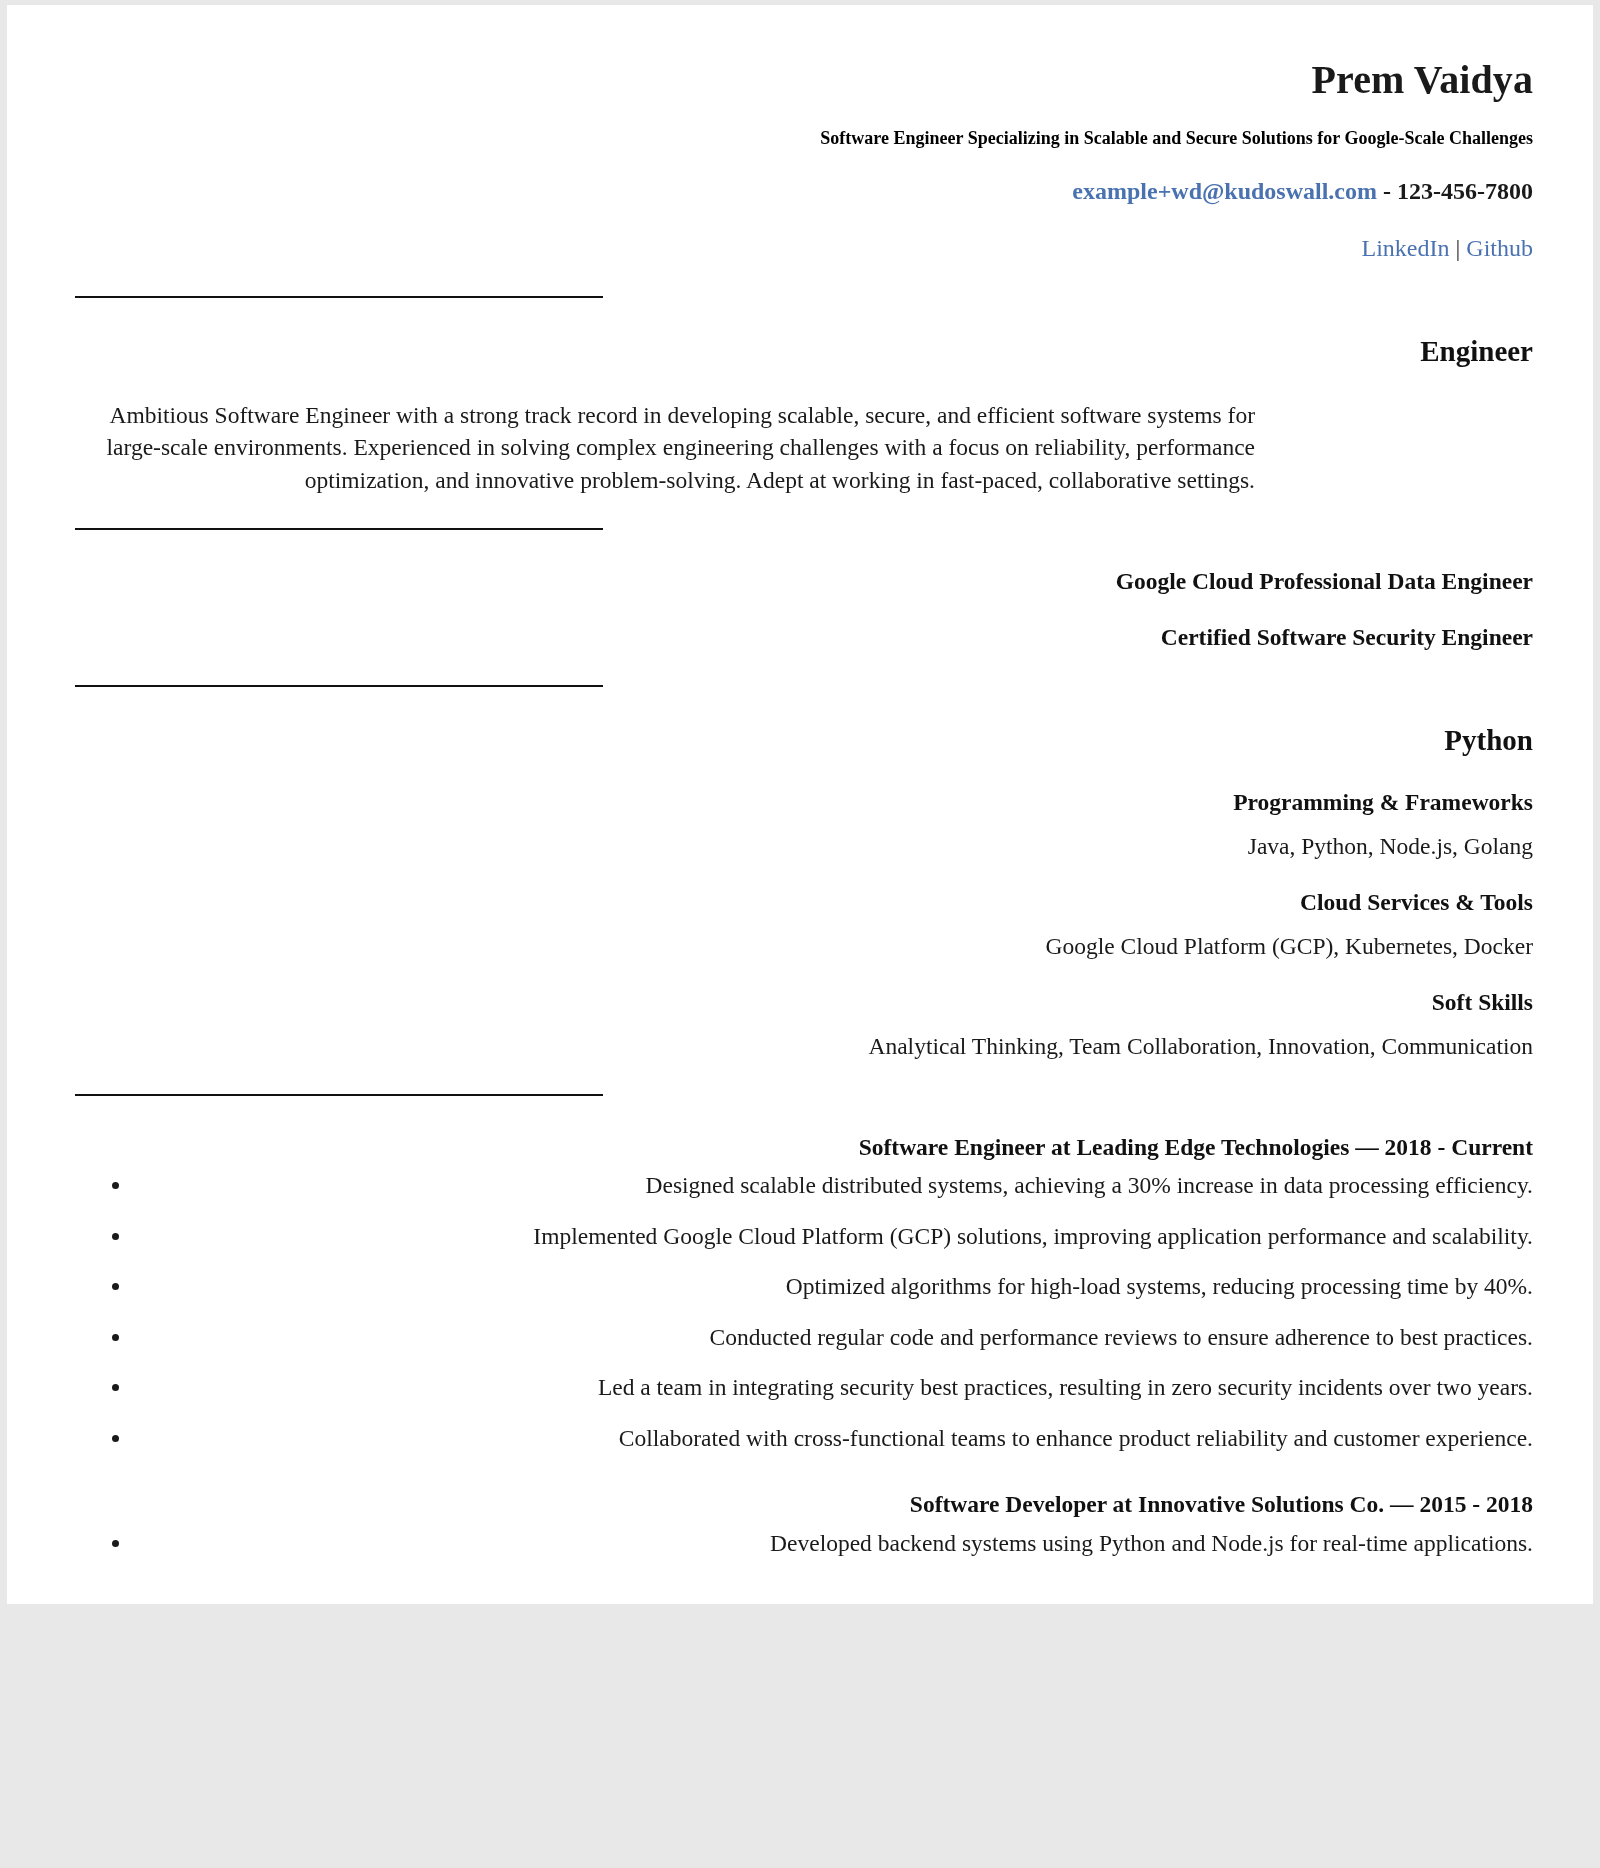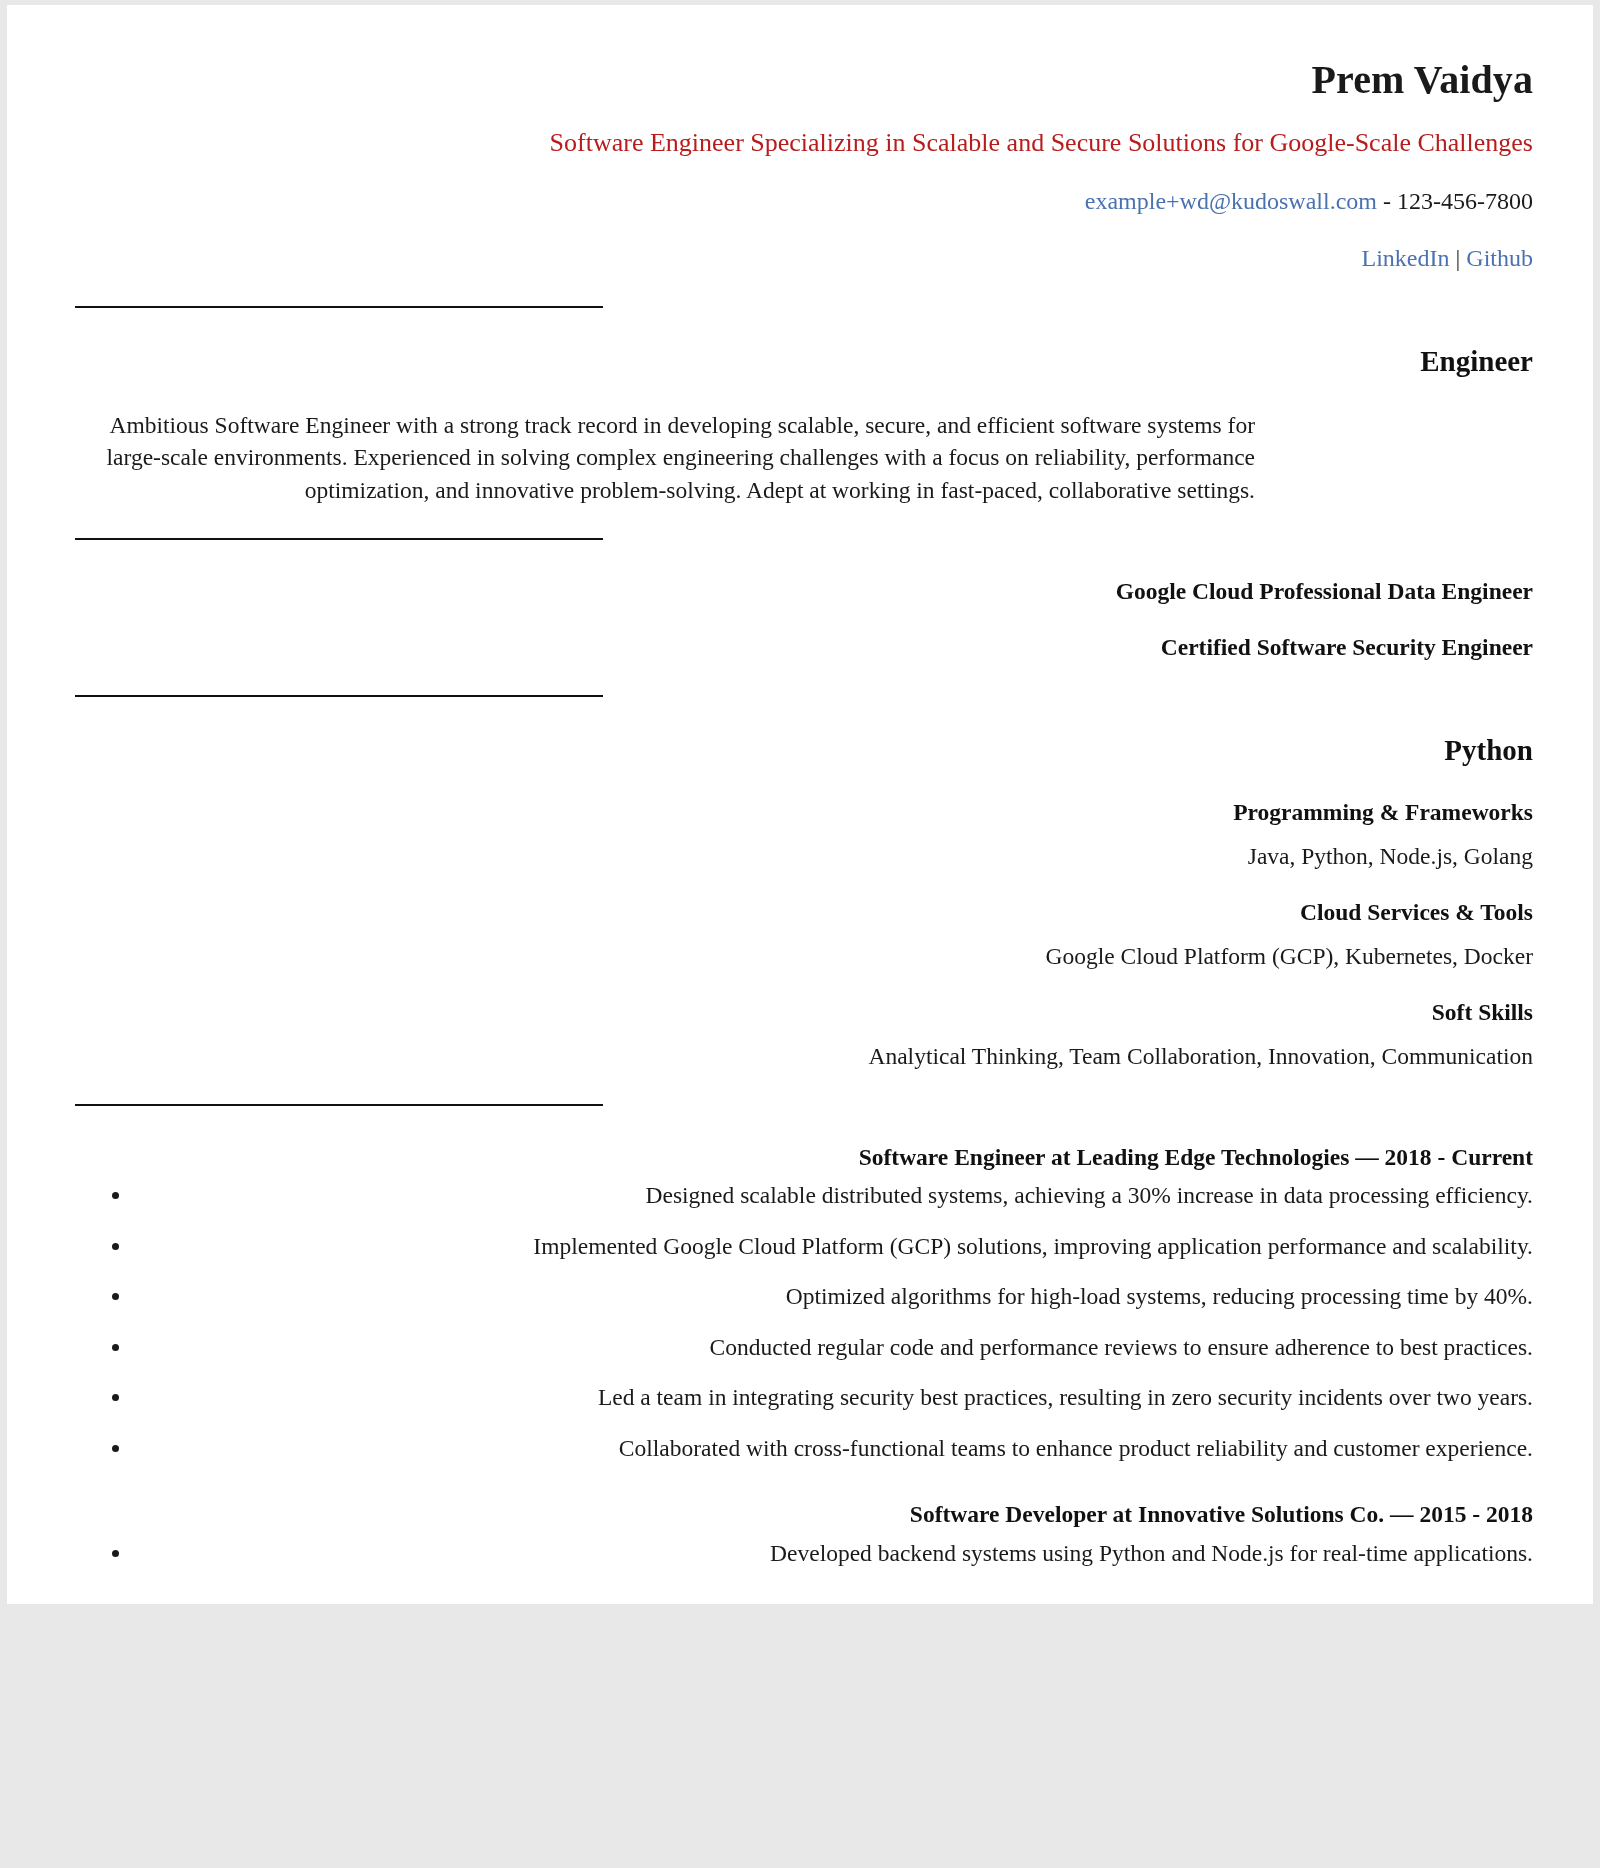--- a/index.html
+++ b/index.html
@@ -30,31 +30,32 @@
 
   .name {
     font-size: 40px;
     font-weight: bold;
     color: #1a1a1a;
     letter-spacing: 0.1px;
     margin: 0 0 24px 0;
     line-height: 1.15;
   }
   .headline {
-    font-size: 26px;
-    font-weight: normal;
-    color: #b91c1c;
+    font-size: 18px;
+    font-weight: bold;
+    color: #000000;
     margin: 0 0 26px 0;
     line-height: 1.25;
   }
   .contact-line {
     font-size: 24px;
     color: #1a1a1a;
     margin: 0 0 26px 0;
     line-height: 1.3;
+    font-weight: bold;
   }
   .links-line {
     font-size: 24px;
     color: #1a1a1a;
     margin: 0 0 0 0;
     line-height: 1.3;
   }
   a.link, .link {
     color: #4a72b0;
     text-decoration: none;

